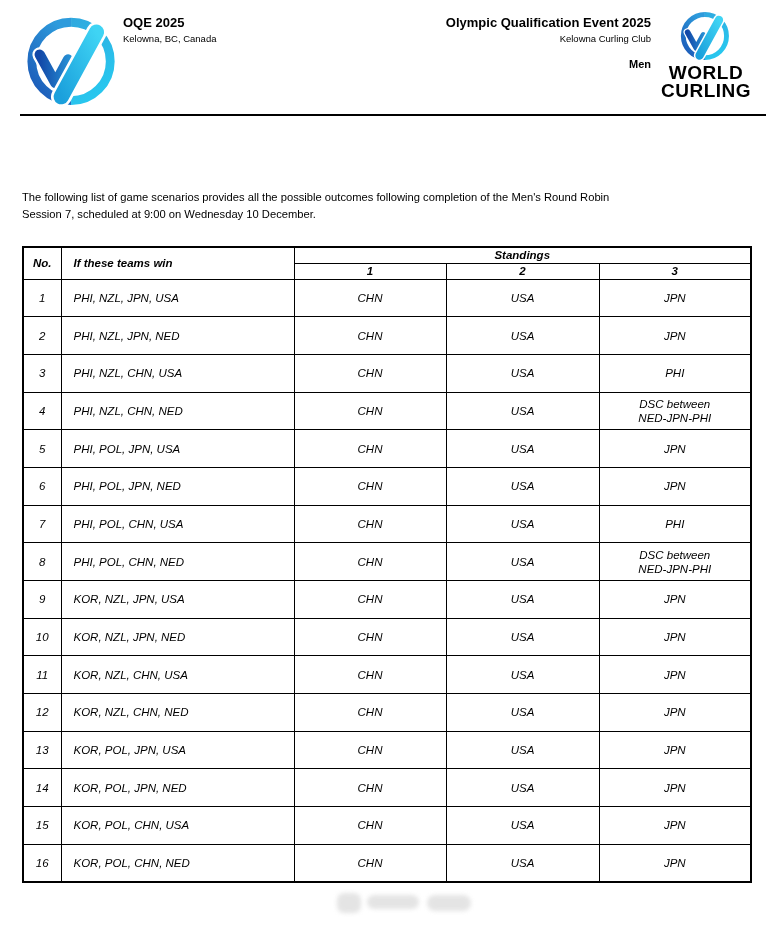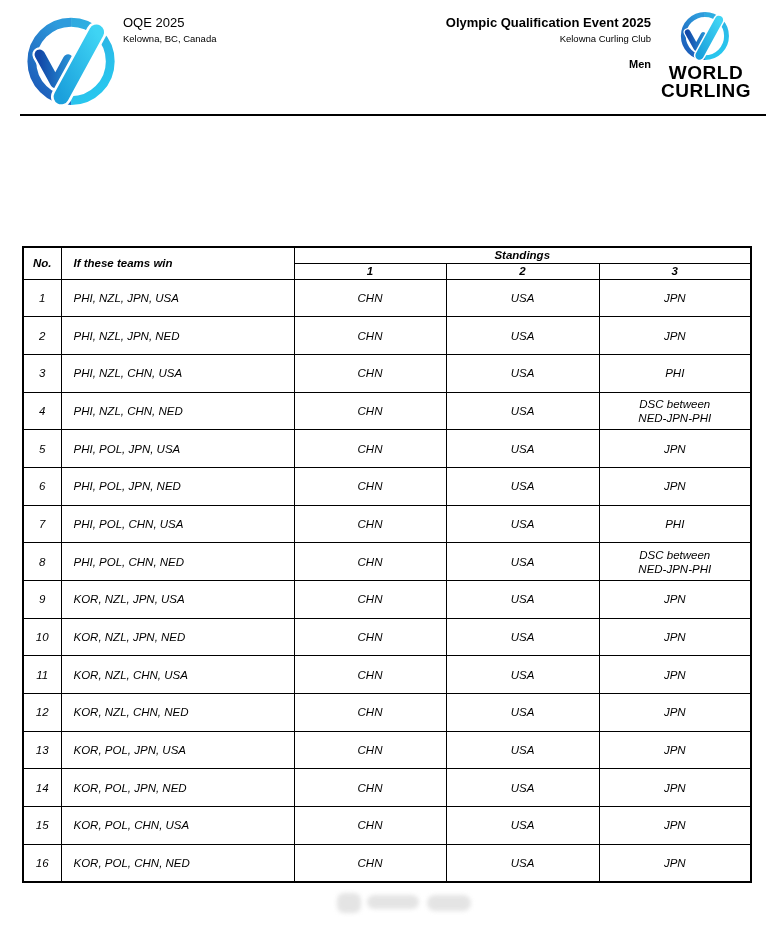--- a/index.html
+++ b/index.html
@@ -13,21 +13,21 @@
     color: #000;
     overflow: hidden;
   }
 
   
   .logo-left {
     position: absolute; left: 24px; top: 9px;
     width: 98px; height: 101px;
   }
   .event-left { position: absolute; left: 123px; top: 15px; }
-  .event-left .line1 { font-size: 13px; font-weight: normal; line-height: 15px; }
+  .event-left .line1 { font-size: 13px; font-weight: bold; line-height: 15px; }
   .event-left .line2 { font-size: 9.5px; line-height: 12px; margin-top: 3px; }
 
   .event-right { position: absolute; right: 129px; top: 15px; text-align: right; }
   .event-right .line1 { font-size: 13px; font-weight: bold; line-height: 15px; }
   .event-right .line2 { font-size: 9.5px; line-height: 12px; margin-top: 3px; }
   .event-right .line3 { font-size: 11px; font-weight: bold; line-height: 13px; margin-top: 13px; }
 
   .logo-right { position: absolute; left: 656px; top: 8px; width: 100px; text-align: center; }
   .logo-right svg { display: block; margin: 0 auto; }
   .wc-wordmark {
@@ -150,20 +150,21 @@
       </svg>
       <div class="wc-wordmark">
         <div>WORLD</div>
         <div>CURLING</div>
       </div>
     </div>
   </div>
 
   <div class="header-rule"></div>
 
+  <p class="intro">The following list of game scenarios provides all the possible outcomes following completion of the Men's Round Robin Session 7, scheduled at 9:00 on Wednesday 10 December.</p>
 
   <table class="standings">
     <colgroup>
       <col style="width:38px">
       <col style="width:233px">
       <col style="width:152px">
       <col style="width:153px">
       <col style="width:152px">
     </colgroup>
     <thead>

